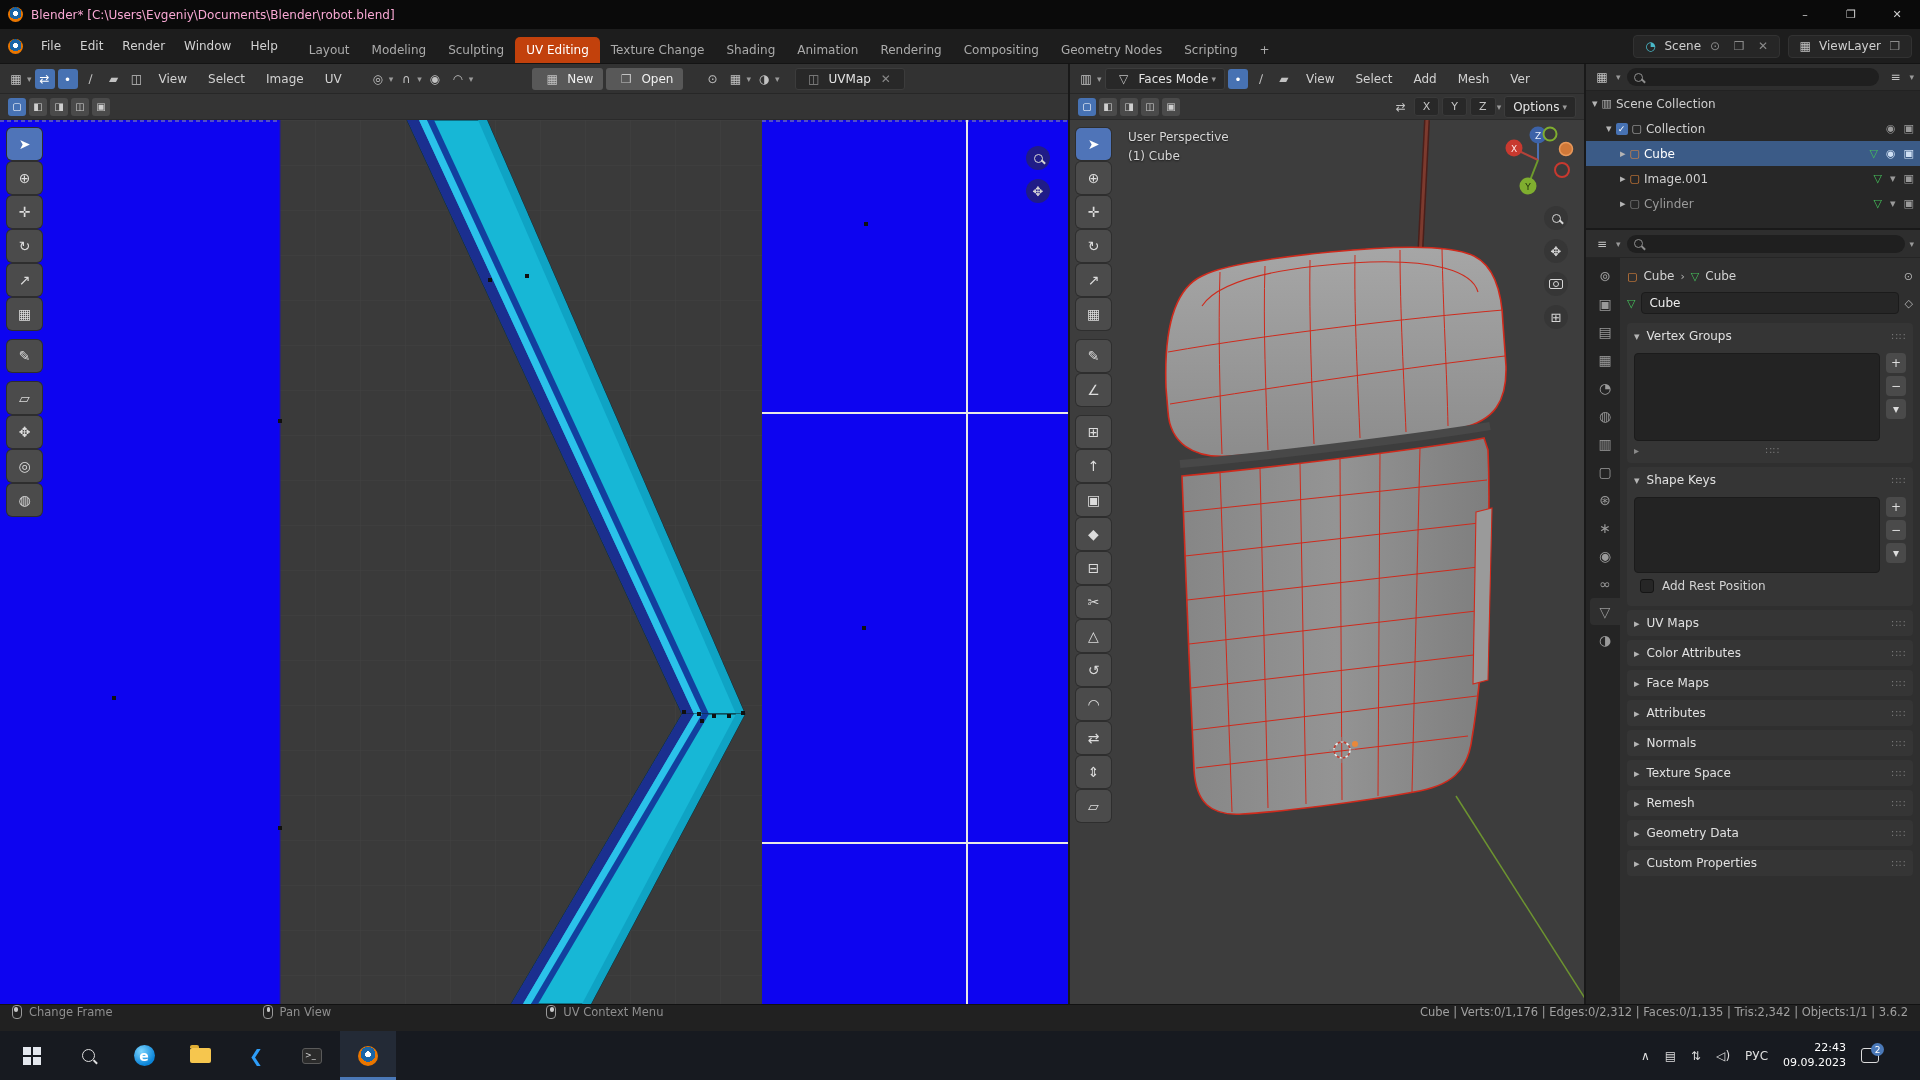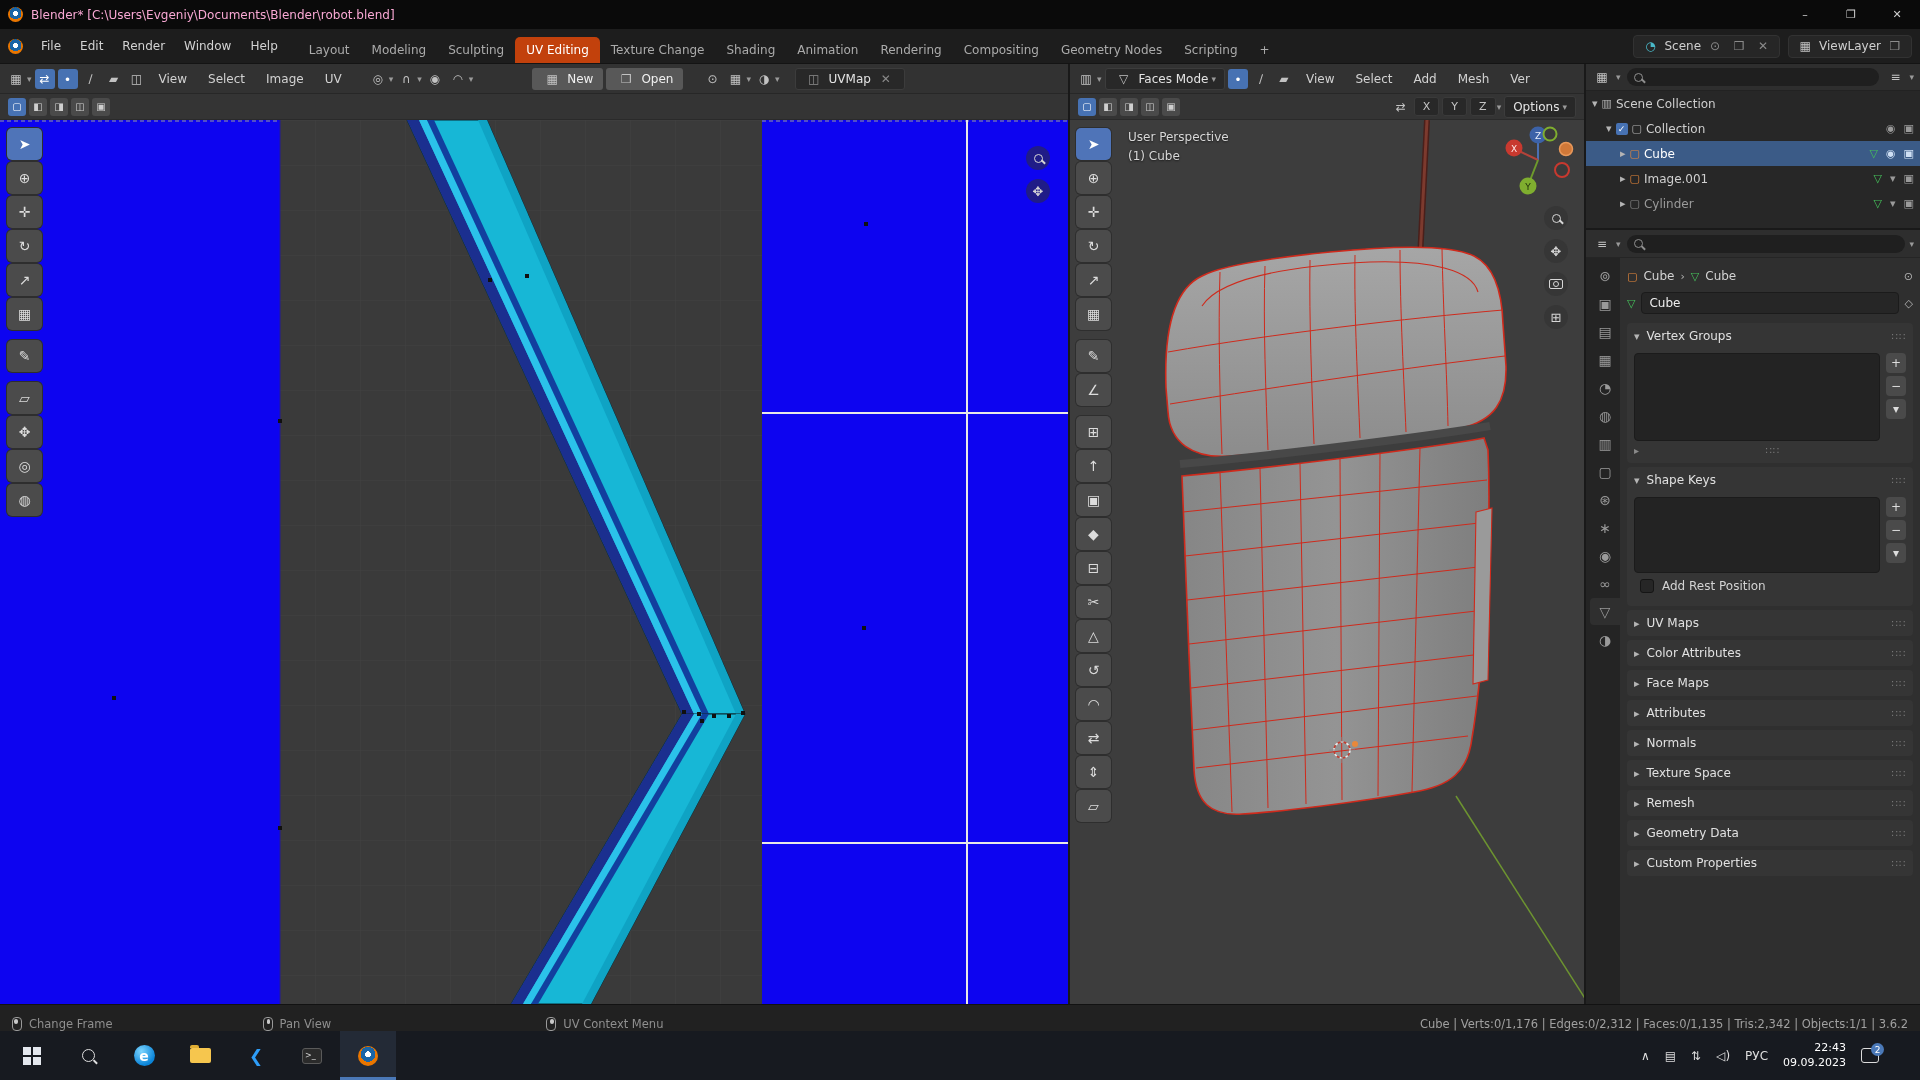--- a/index.html
+++ b/index.html
@@ -82,21 +82,21 @@
 .listwrap{display:flex;gap:6px}
 .listbox{flex:1;background:#232323;border:1px solid #1b1b1b;border-radius:4px}
 .listops{display:flex;flex-direction:column;gap:3px}
 .sq{width:20px;height:20px;background:#4a4a4a;border-radius:4px;display:flex;align-items:center;justify-content:center;color:#ddd;font-size:12px}
 .list-foot{display:flex;align-items:center;color:#8a8a8a;font-size:10px;height:12px;margin-top:3px}
 .list-foot .grip{margin:0 auto}
 .chk-row{display:flex;align-items:center;gap:8px;height:26px;padding:0 6px}
 .cbox{width:14px;height:14px;background:#262626;border:1px solid #151515;border-radius:3px}
 
 
-.statusbar{height:27px;background:#212121;display:flex;align-items:flex-end;padding:0 12px;font-size:11.5px;color:#8f8f8f;border-top:1px solid #121212;flex:0 0 auto}
+.statusbar{height:27px;background:#212121;display:flex;align-items:flex-start;padding:0 12px;font-size:11.5px;color:#8f8f8f;border-top:1px solid #121212;flex:0 0 auto}
 .hint{display:flex;align-items:center;gap:7px}
 .mouse{width:10px;height:14px;border:1px solid #9a9a9a;border-radius:4px;position:relative}
 .mouse i{position:absolute;top:1px;width:4px;height:5px;background:#c9c9c9;border-radius:2px}
 .mouse.l i{left:1px}.mouse.m i{left:3px;width:3px}.mouse.r i{right:1px}
 .stats{margin-left:auto;color:#a0a0a0;white-space:nowrap}
 
 
 .taskbar{height:49px;background:#171a20;display:flex;align-items:center;padding-left:4px;flex:0 0 auto}
 .tk{width:56px;height:100%;display:flex;align-items:center;justify-content:center}
 .tk.active{background:#232a36;box-shadow:inset 0 -3px 0 #4b79b8}

